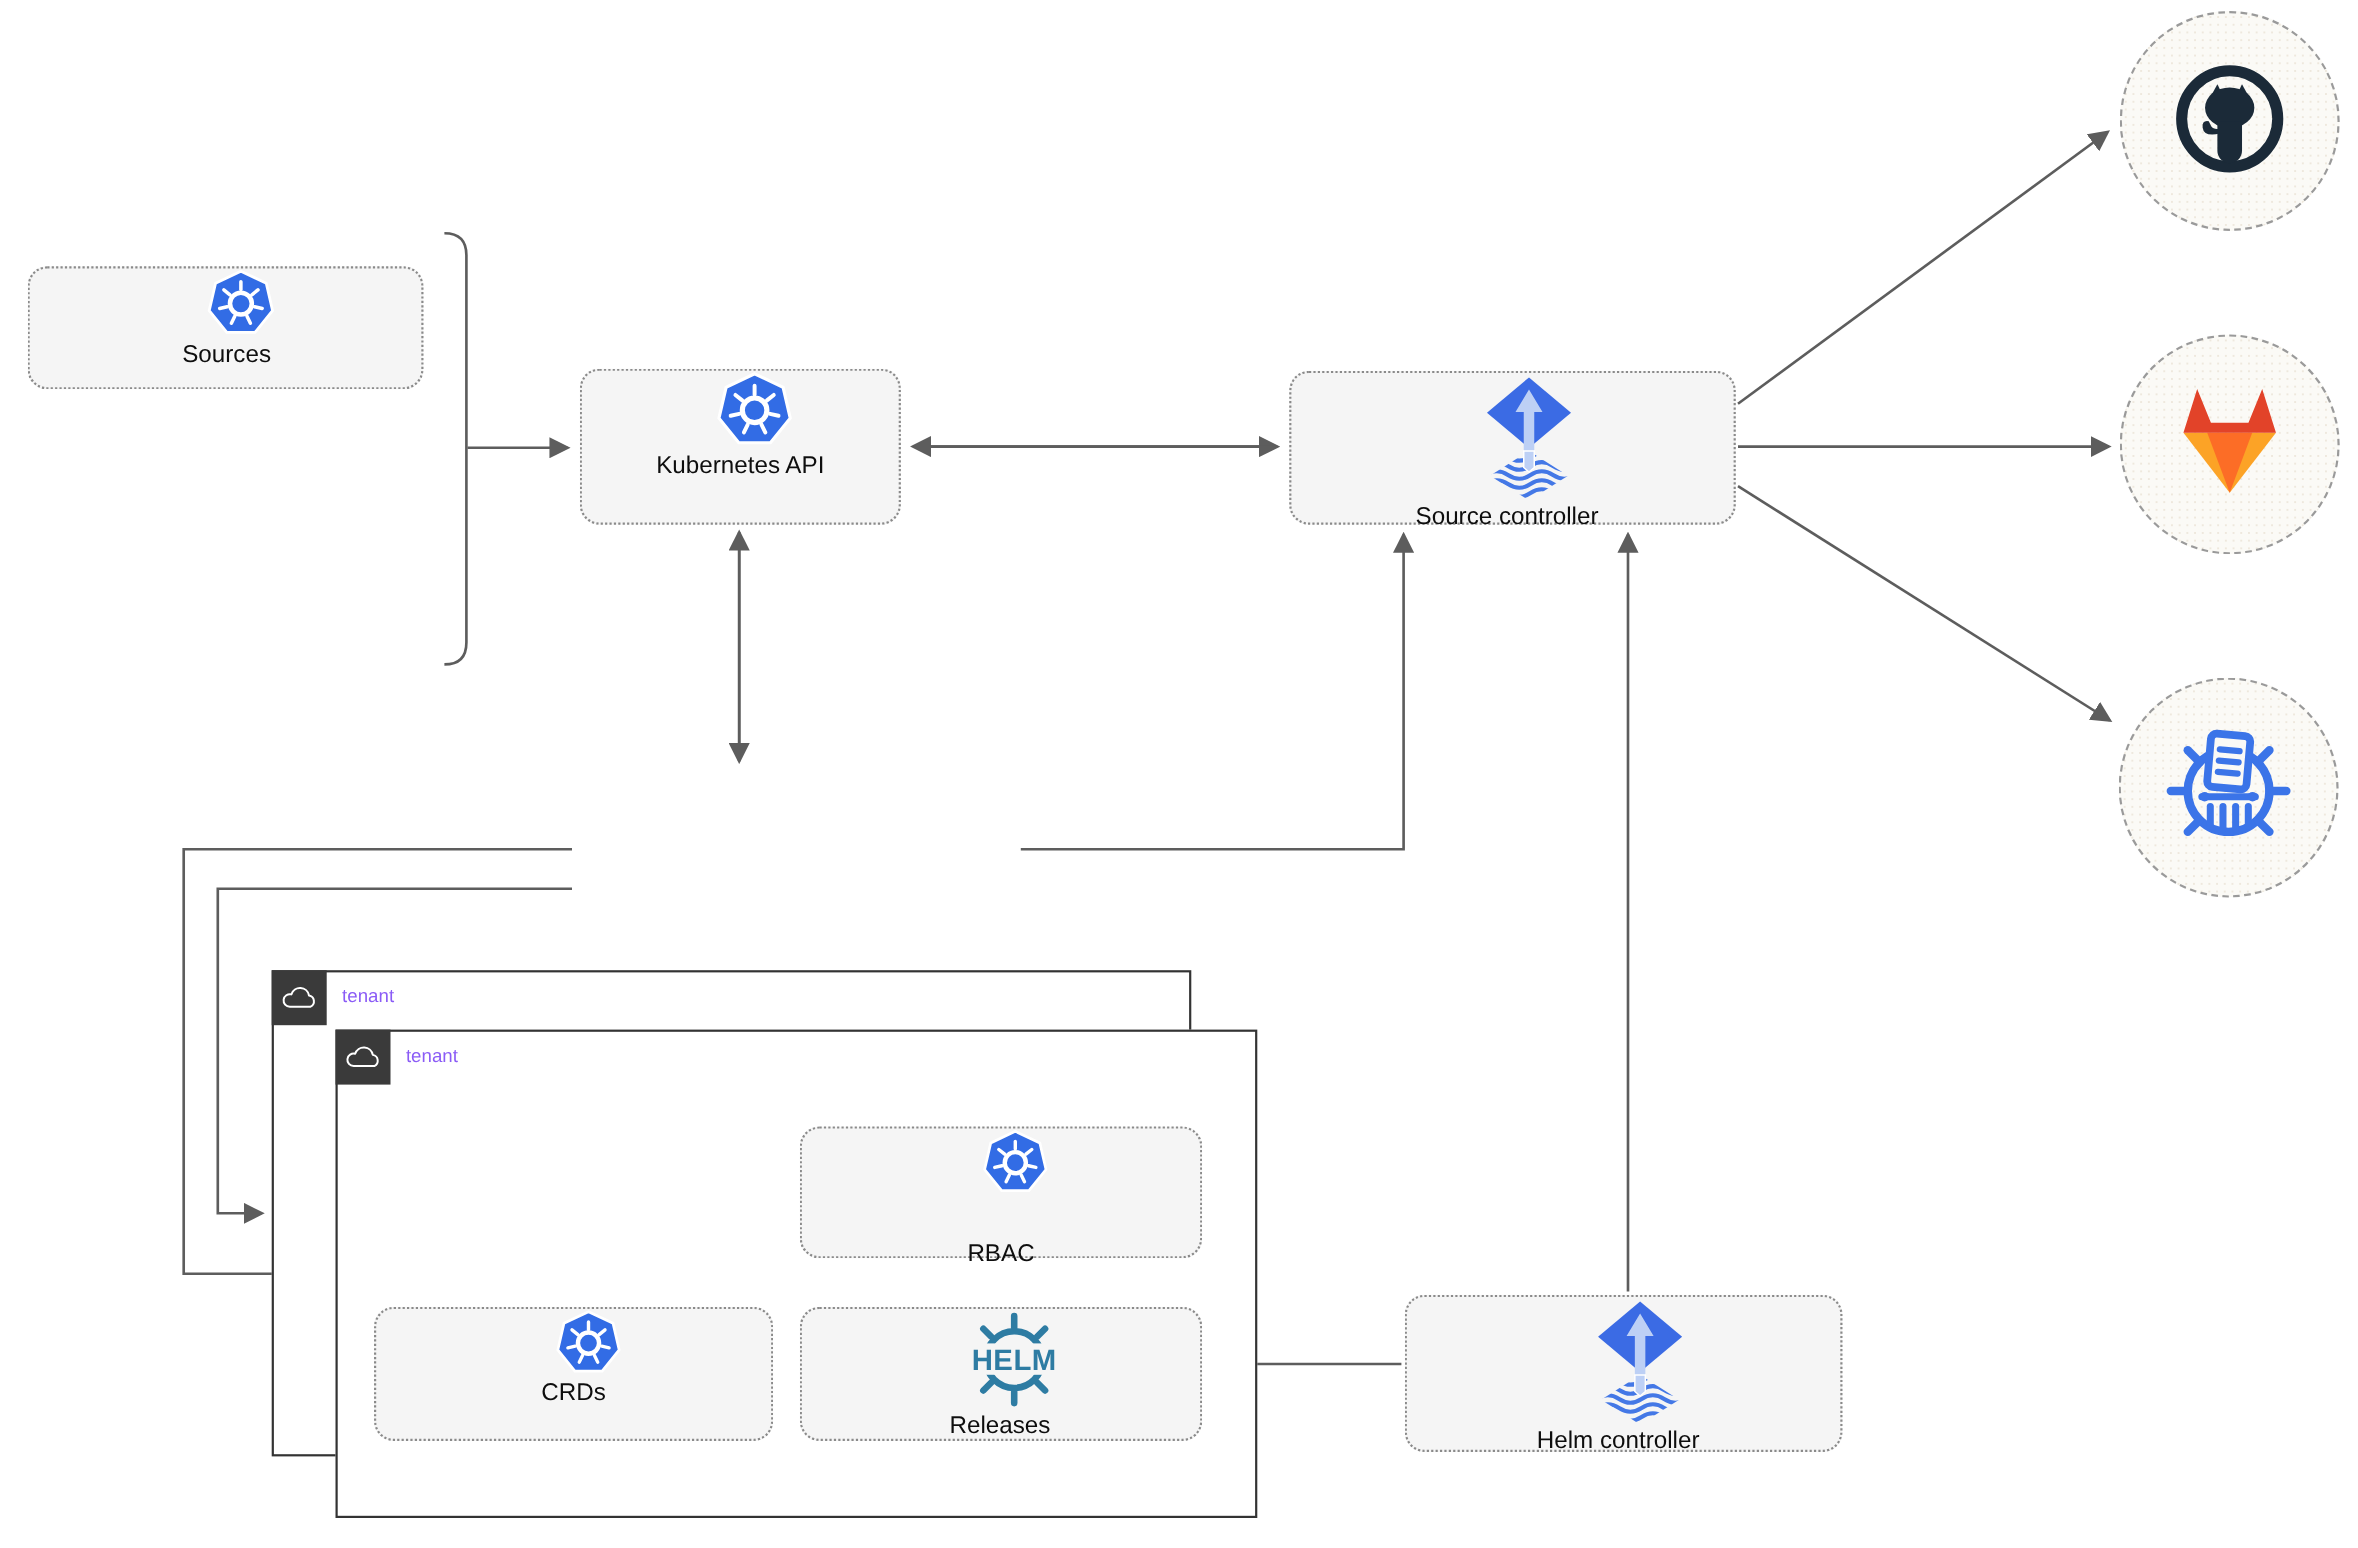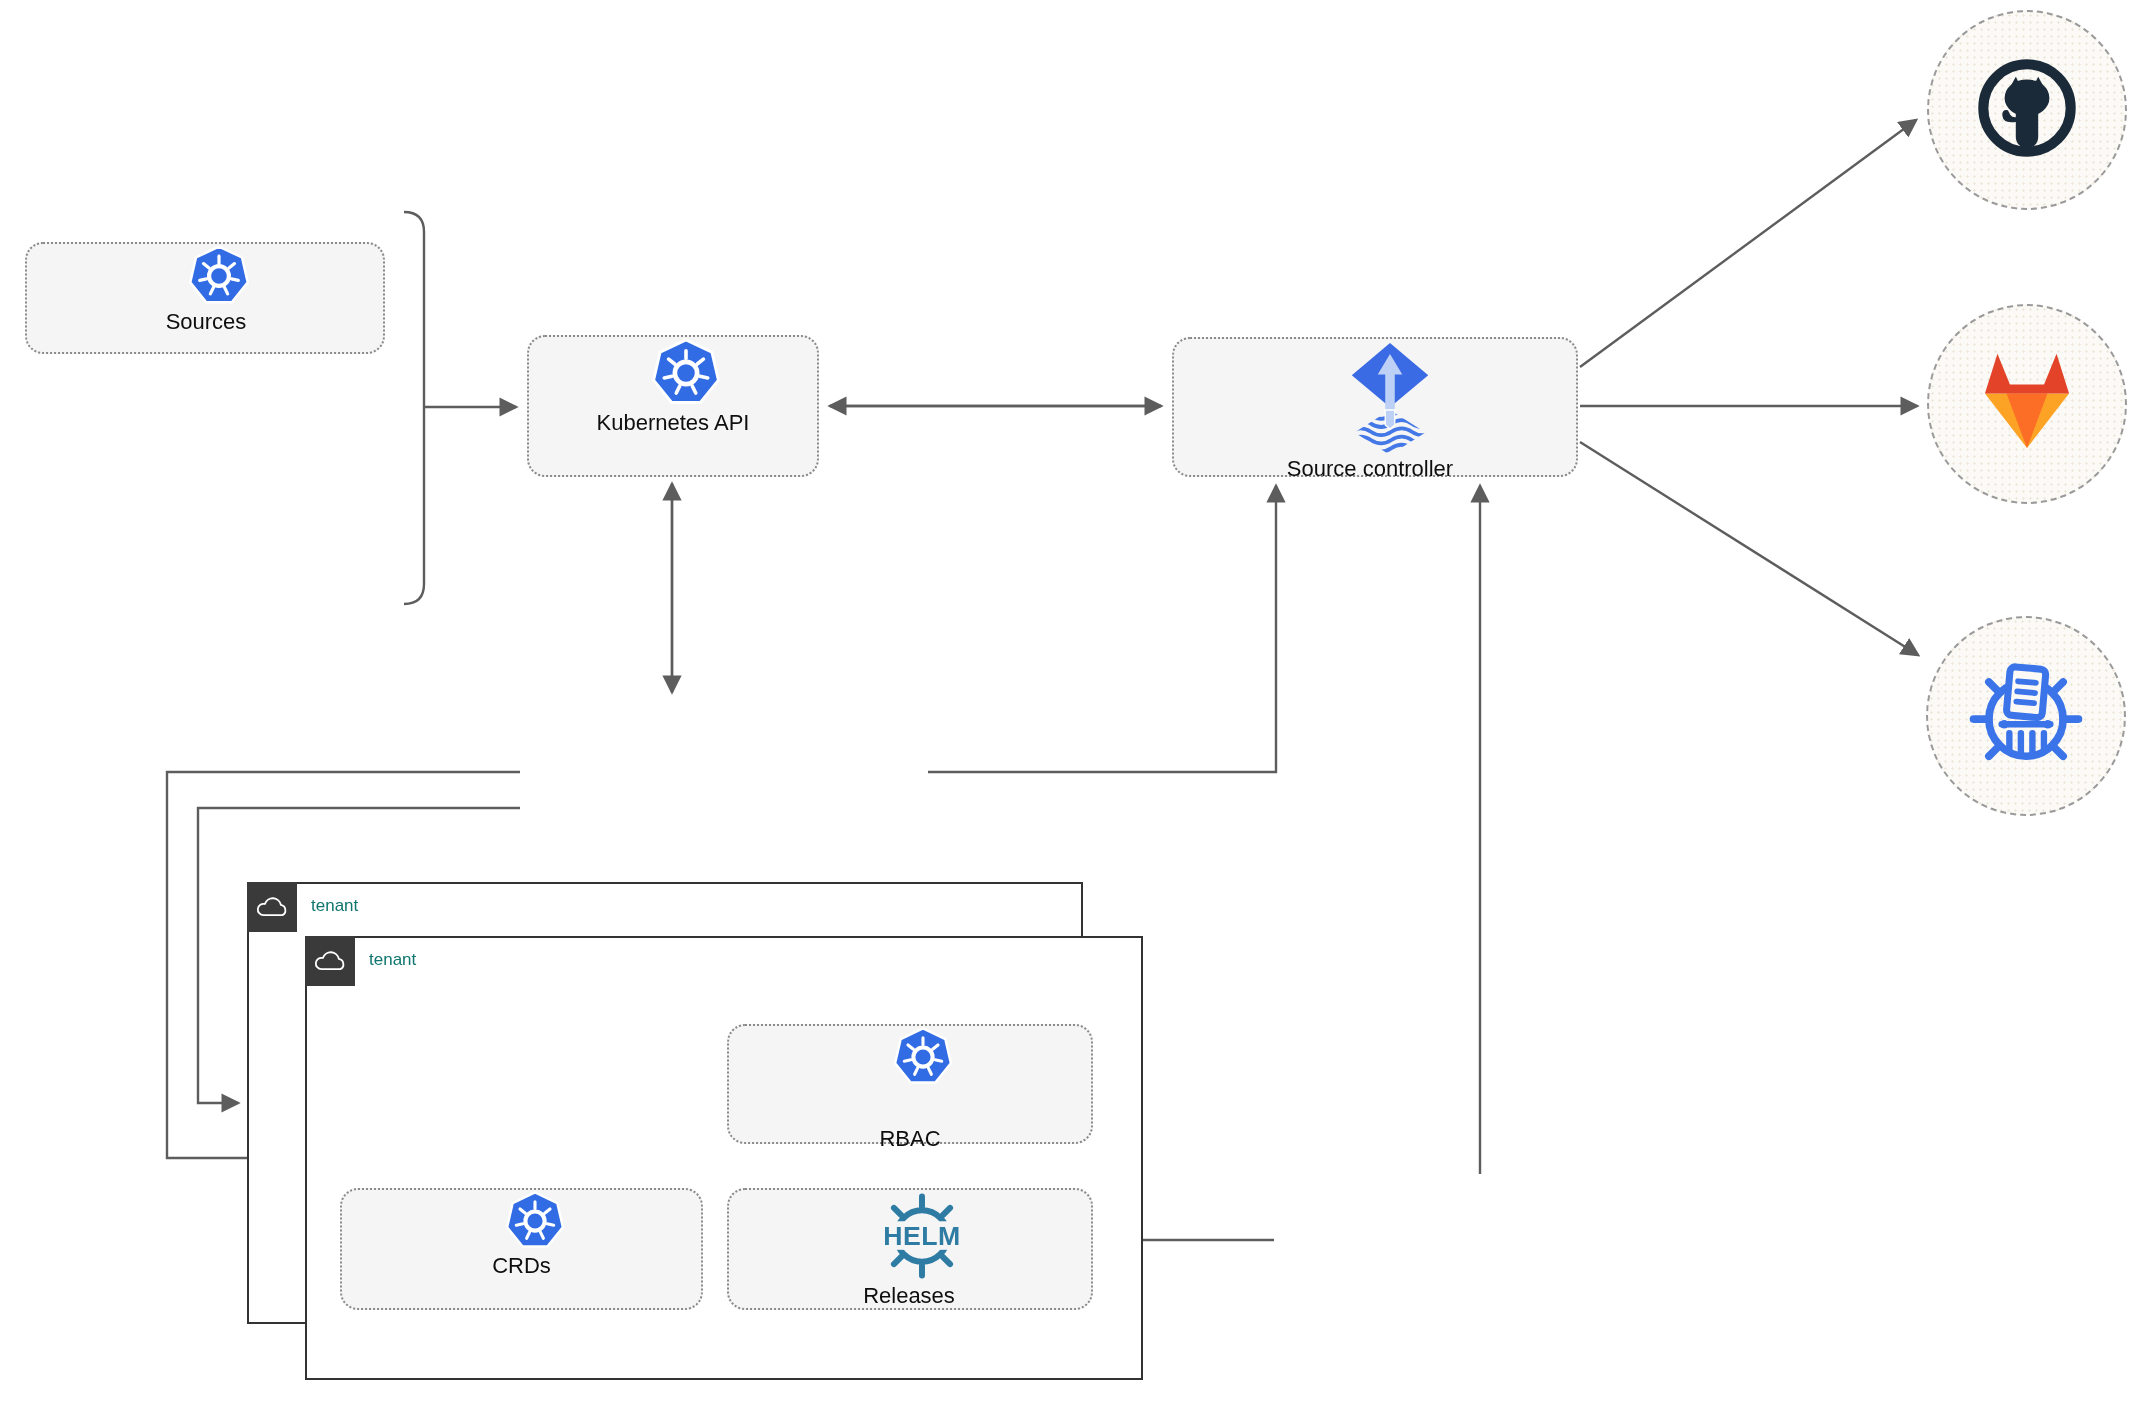--- a/index.html
+++ b/index.html
@@ -10,21 +10,21 @@
   .node{position:absolute;background:#f5f5f5;border:2px dotted #8a8a8a;border-radius:18px;
         display:flex;align-items:center;box-sizing:border-box;flex-direction:column;}
   .node .nlabel{flex:1;text-align:center;font-size:22px;color:#0e0e0e;line-height:1.3;
         padding-right:26px;white-space:pre-line;}
   .node .icon-wrap{flex:0 0 auto;display:flex;align-items:center;justify-content:flex-start;}
 
   
   .tenant{position:absolute;background:#ffffff;border:2px solid #333333;box-sizing:border-box;}
   .tenant-header{position:absolute;top:-2px;left:-2px;display:flex;align-items:flex-start;}
   .tenant-sq{width:50px;height:50px;background:#3a3a3a;display:flex;align-items:center;justify-content:center;}
-  .tenant-label{font-size:17px;color:#0f766e;margin-left:14px;margin-top:14px;}
+  .tenant-label{font-size:17px;color:#8b5cf6;margin-left:14px;margin-top:14px;}
 
   
   .ext-circle{position:absolute;width:200px;height:200px;border-radius:50%;
         border:2px dashed #9a9a9a;background-color:#fbfaf6;
         background-image:radial-gradient(#eee8dd 1.1px, transparent 1.1px);
         background-size:7px 7px;display:flex;align-items:center;justify-content:center;box-sizing:border-box;}
 
   svg.connectors{position:absolute;left:0;top:0;width:2144px;height:1407px;pointer-events:none;}
   .cline{stroke:#5d5d5d;stroke-width:2.4;fill:none;}
 </style>
@@ -140,20 +140,40 @@
           <path d="M2,148 q15,-10 30,0 t30,0 t30,0 t30,0"></path>
           <path d="M2,160 q15,-10 30,0 t30,0 t30,0 t30,0"></path>
         </g>
         <polygon points="53,104 67,104 67,126 60,132 53,126" fill="#BDD0F5" stroke="#ffffff" stroke-width="2"></polygon>
       </svg>
     </span>
     <span class="nlabel" style="padding-right:40px;">Source controller</span>
   </div>
 
 
+  <div class="node" style="left:1277px;top:1177px;width:398px;height:143px;padding-left:30px;">
+    <span class="icon-wrap">
+      <svg width="82" height="116" viewBox="0 0 120 170">
+        <polygon points="60,6 116,53 60,100 4,53" fill="#3B6BE4"></polygon>
+        <path d="M60,22 L78,52 L67,52 L67,122 L53,122 L53,52 L42,52 Z" fill="#BDD0F5"></path>
+        <clipPath id="fxclip3">
+            <polygon points="60,104 112,137 60,170 8,137"></polygon>
+          </clipPath>
+        <g clip-path="url(#fxclip3)" stroke="#4478E6" stroke-width="5.5" fill="none">
+          <path d="M2,112 q15,-10 30,0 t30,0 t30,0 t30,0"></path>
+          <path d="M2,124 q15,-10 30,0 t30,0 t30,0 t30,0"></path>
+          <path d="M2,136 q15,-10 30,0 t30,0 t30,0 t30,0"></path>
+          <path d="M2,148 q15,-10 30,0 t30,0 t30,0 t30,0"></path>
+          <path d="M2,160 q15,-10 30,0 t30,0 t30,0 t30,0"></path>
+        </g>
+        <polygon points="53,104 67,104 67,126 60,132 53,126" fill="#BDD0F5" stroke="#ffffff" stroke-width="2"></polygon>
+      </svg>
+    </span>
+    <span class="nlabel" style="padding-right:40px;">Helm controller</span>
+  </div>
 
 
   <div class="node" style="left:727px;top:1024px;width:366px;height:120px;padding-left:26px;gap:37px;">
     <span class="icon-wrap">
       <svg width="62" height="62" viewBox="0 0 100 100">
         <polygon points="50,4 86,21 95,60 70,91 30,91 5,60 14,21" fill="#326CE5" stroke="#ffffff" stroke-width="4"></polygon>
         <g stroke="#ffffff" stroke-width="5" stroke-linecap="round" fill="none">
           <circle cx="50" cy="50" r="15.5" stroke-width="6.5"></circle>
           <line x1="50" y1="30" x2="50" y2="19"></line>
           <line x1="65.6" y1="37.5" x2="74.2" y2="30.6"></line>

